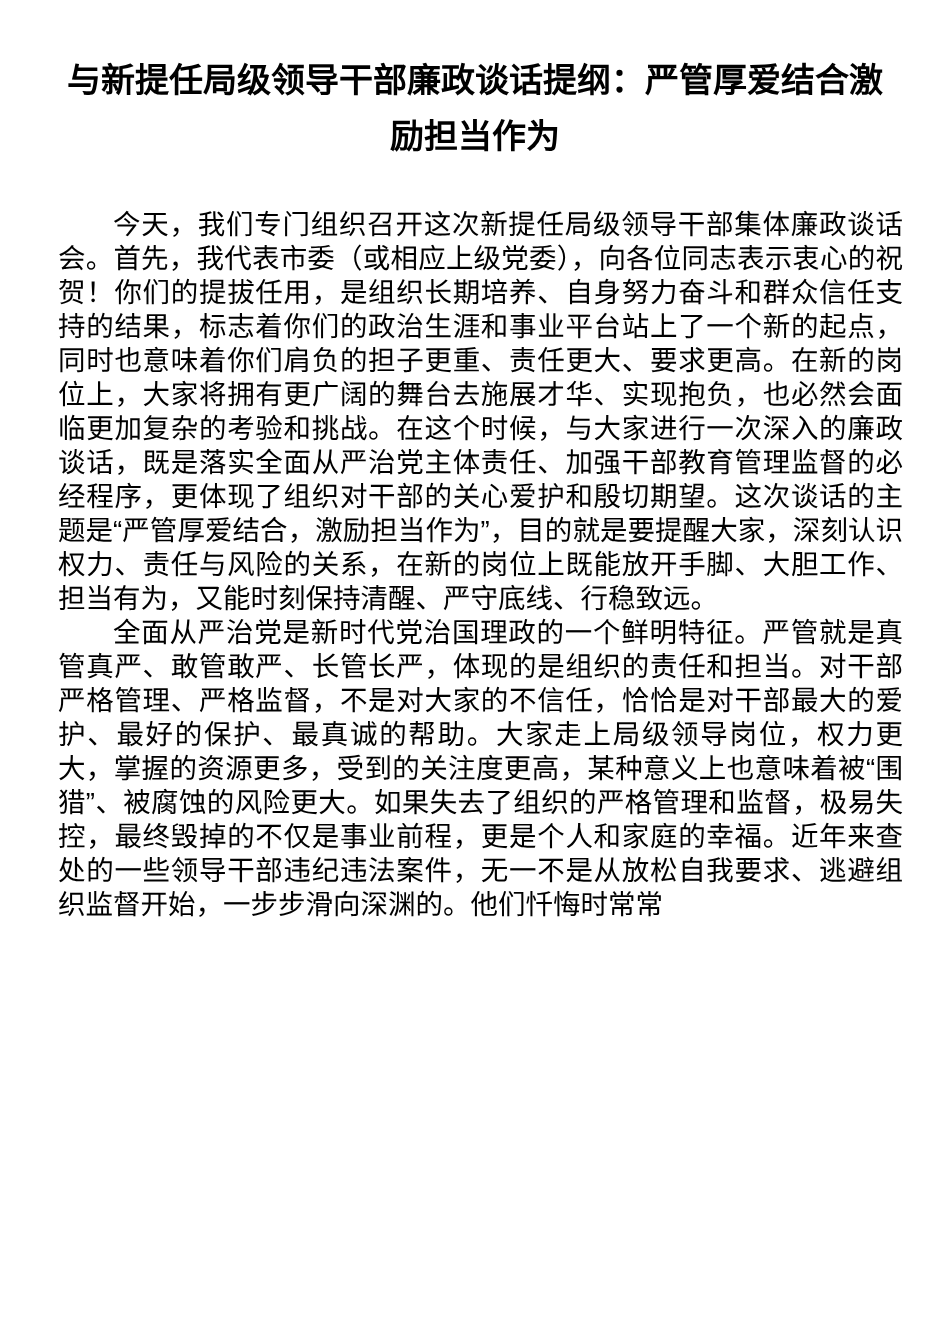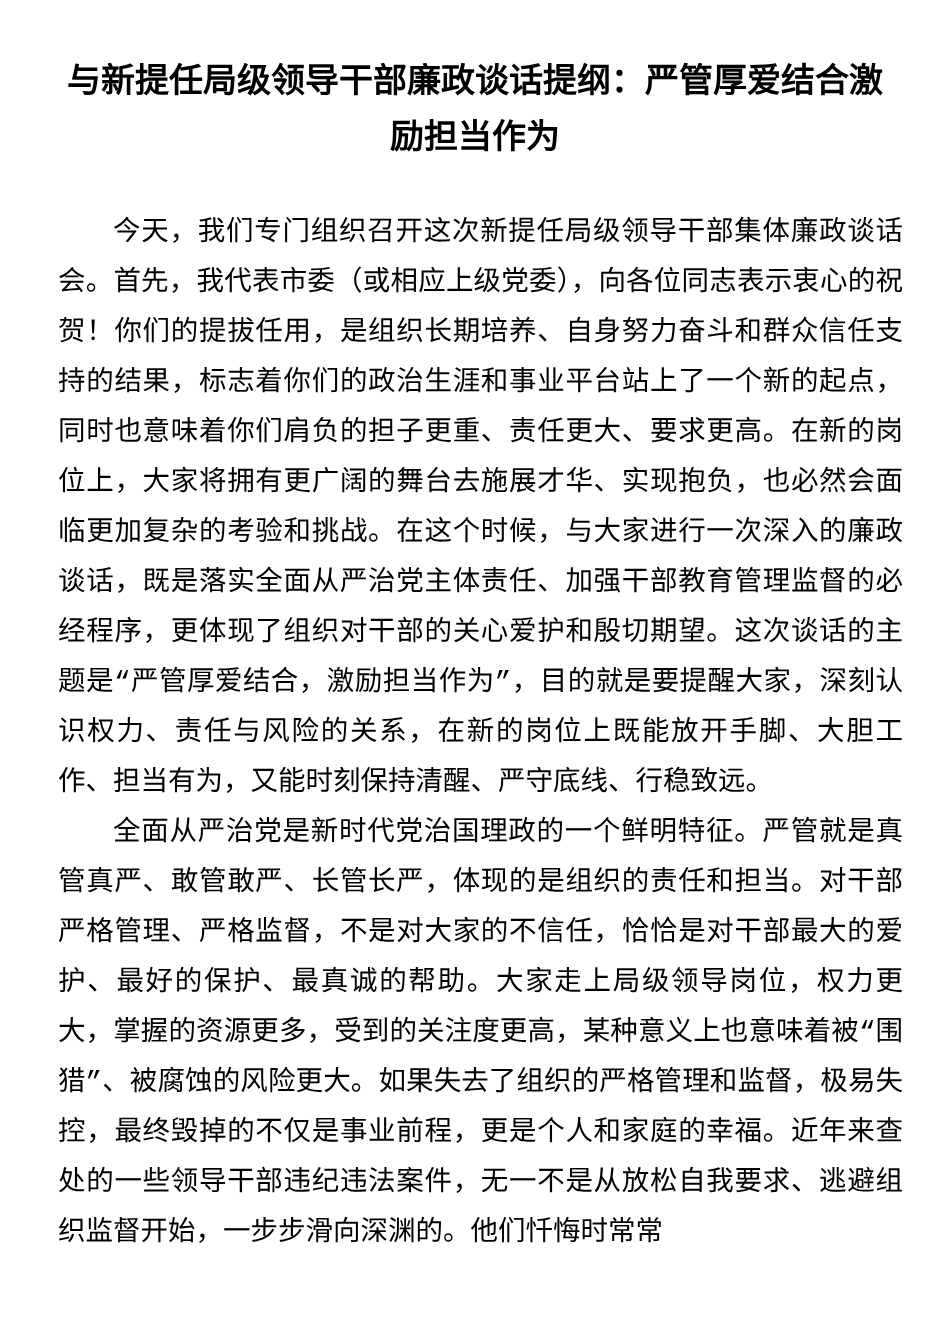--- a/index.html
+++ b/index.html
@@ -44,29 +44,28 @@
     position: absolute;
     left: 58px;
     top: 208px;
     width: 845px;
   }
 
   p.para {
     margin: 0 0 0 0;
     padding: 0;
     font-size: 27.5px;
-    line-height: 50px;
+    line-height: 34px;
     text-align: justify;
     text-align-last: left;
     text-justify: inter-character;
     text-indent: 2em;
     color: #000000;
     font-weight: 400;
     word-break: break-all;
-    font-family: Liberation Mono, monospace;
   }
 
   
   p.para.tracked {
     letter-spacing: 2.2px;
     text-align: justify;
   }
 </style>
 </head>
 <body>

